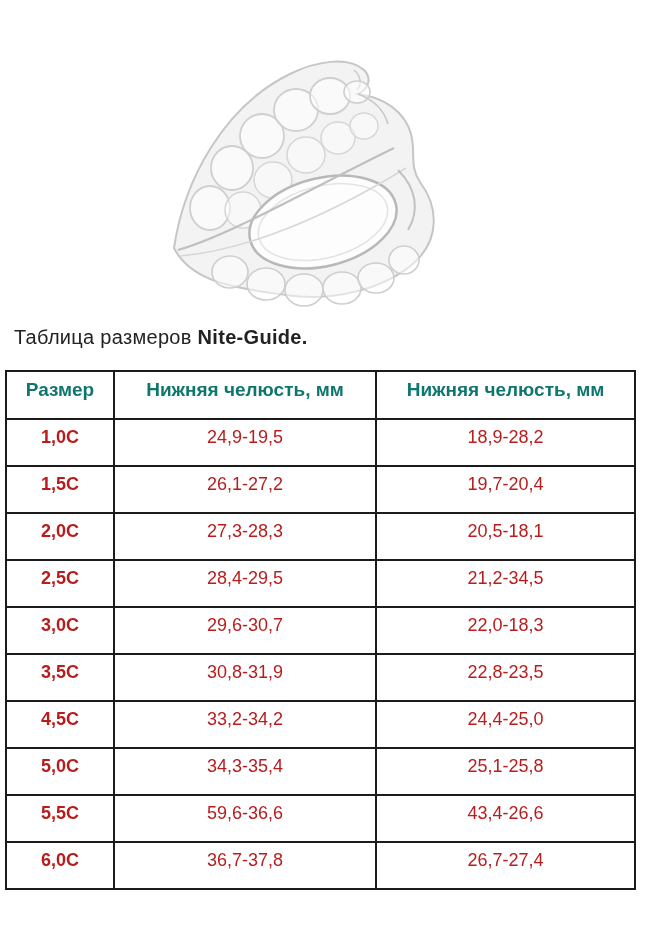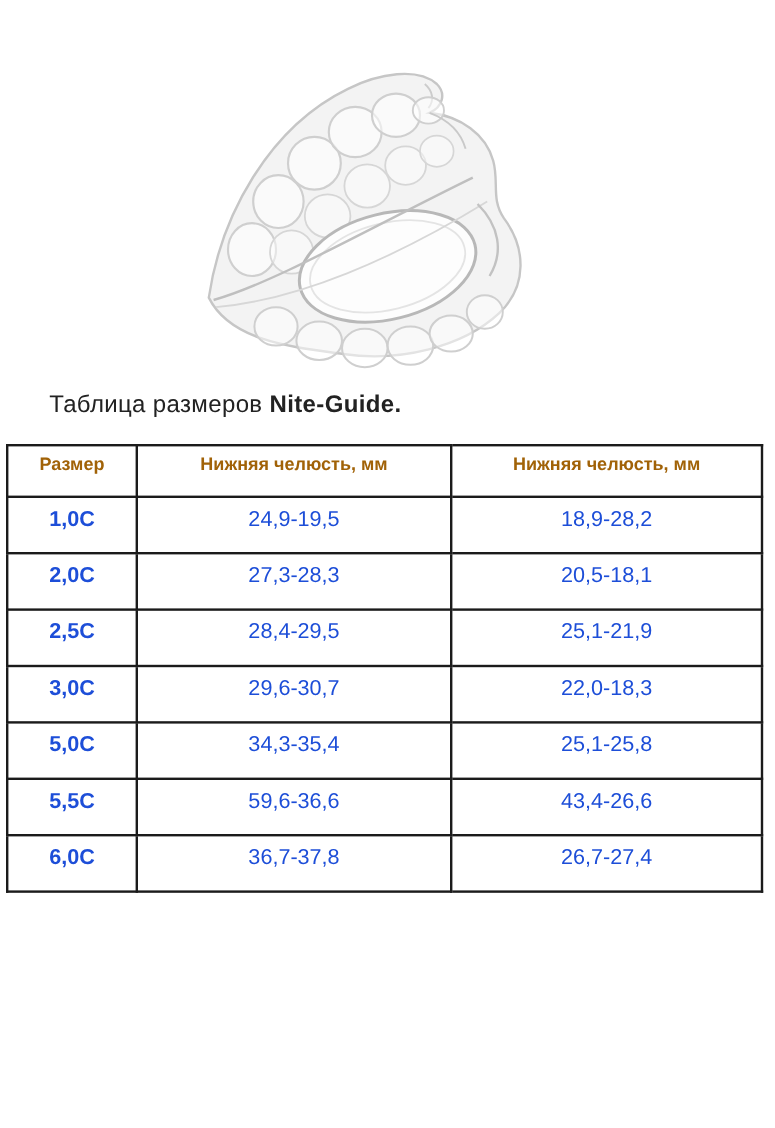--- a/index.html
+++ b/index.html
@@ -18,21 +18,21 @@
   .photo {
     position: absolute;
     left: 158px;
     top: 40px;
     width: 312px;
     height: 275px;
   }
   .photo svg { display: block; width: 100%; height: 100%; }
   .title {
     position: absolute;
-    left: 41px;
+    left: 14px;
     top: 326px;
     font-size: 20px;
     letter-spacing: 0.3px;
     color: #222222;
     white-space: nowrap;
   }
   .title .brand { font-weight: 700; }
   table.size-table {
     position: absolute;
     left: 5px;
@@ -44,30 +44,30 @@
   .size-table col.c1 { width: 108px; }
   .size-table col.c2 { width: 262px; }
   .size-table col.c3 { width: 259px; }
   .size-table th, .size-table td {
     border: 2px solid #1b1b1b;
     text-align: center;
     vertical-align: top;
     overflow: hidden;
   }
   .size-table th {
-    font-size: 15px;
+    font-size: 19px;
     font-weight: 700;
     padding: 7px 2px 17px 2px;
-    color: #a16207;
+    color: #0f766e;
   }
   .size-table td {
     font-size: 18px;
     font-weight: 400;
     padding: 7px 2px 17px 2px;
-    color: #1d4ed8;
+    color: #b91c1c;
   }
   .size-table td.size-cell { font-weight: 700; }
 </style>
 </head>
 <body>
 
 <div class="photo">
   <svg viewBox="0 0 312 275" xmlns="http://www.w3.org/2000/svg">
     <g>
 
@@ -127,33 +127,48 @@
       <th>Нижняя челюсть, мм</th>
     </tr>
   </thead>
   <tbody>
     <tr>
       <td class="size-cell">1,0C</td>
       <td>24,9-19,5</td>
       <td>18,9-28,2</td>
     </tr>
     <tr>
+      <td class="size-cell">1,5C</td>
+      <td>26,1-27,2</td>
+      <td>19,7-20,4</td>
+    </tr>
+    <tr>
       <td class="size-cell">2,0C</td>
       <td>27,3-28,3</td>
       <td>20,5-18,1</td>
     </tr>
     <tr>
       <td class="size-cell">2,5C</td>
       <td>28,4-29,5</td>
-      <td>25,1-21,9</td>
+      <td>21,2-34,5</td>
     </tr>
     <tr>
       <td class="size-cell">3,0C</td>
       <td>29,6-30,7</td>
       <td>22,0-18,3</td>
+    </tr>
+    <tr>
+      <td class="size-cell">3,5C</td>
+      <td>30,8-31,9</td>
+      <td>22,8-23,5</td>
+    </tr>
+    <tr>
+      <td class="size-cell">4,5C</td>
+      <td>33,2-34,2</td>
+      <td>24,4-25,0</td>
     </tr>
     <tr>
       <td class="size-cell">5,0C</td>
       <td>34,3-35,4</td>
       <td>25,1-25,8</td>
     </tr>
     <tr>
       <td class="size-cell">5,5C</td>
       <td>59,6-36,6</td>
       <td>43,4-26,6</td>

